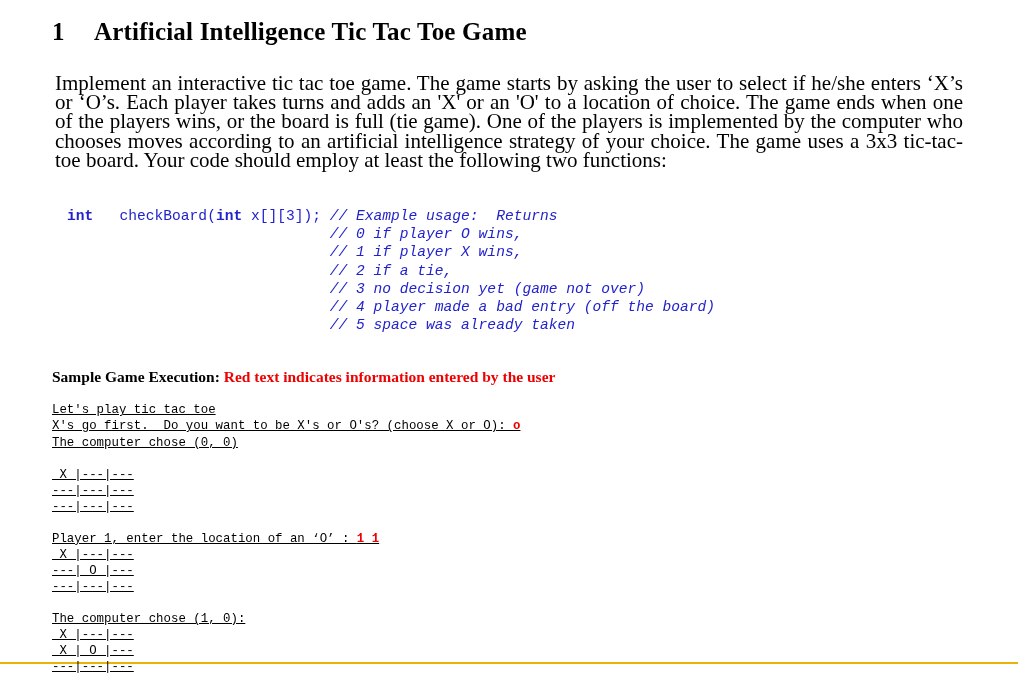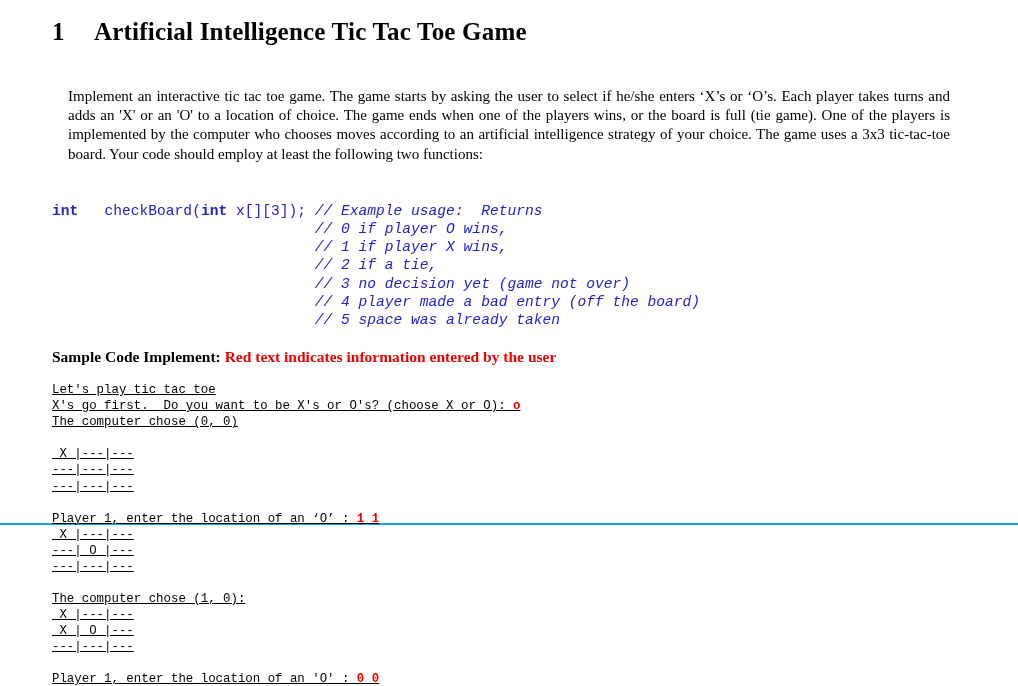--- a/index.html
+++ b/index.html
@@ -10,25 +10,25 @@
   body {
     width: 1018px;
     height: 686px;
     overflow: hidden;
     font-family: "Liberation Serif", "DejaVu Serif", serif;
     color: #000000;
     position: relative;
   }
   .page {
     width: 1018px;
-    height: 525px;
+    height: 664px;
     box-sizing: border-box;
     padding: 0;
     position: relative;
-    border-bottom: 2px solid #0ea5e9;
+    border-bottom: 2px solid #eab308;
   }
   .content {
     padding: 0 52px 0 52px;
   }
 
   
   .doc-title {
     font-family: "Liberation Serif", "DejaVu Serif", serif;
     font-size: 25px;
     font-weight: bold;
@@ -37,36 +37,36 @@
     letter-spacing: 0.2px;
     white-space: pre;
   }
   .doc-title .sec-num {
     display: inline-block;
     width: 42px;
   }
 
   
   .body-par {
-    font-size: 15px;
+    font-size: 21px;
     line-height: 19.2px;
     text-align: justify;
-    margin: 16px;
+    margin: 3px;
     padding-top: 25px;
     hyphens: none;
   }
 
   
   .code-block {
     font-family: "Liberation Mono", "DejaVu Sans Mono", monospace;
     font-size: 14.6px;
     line-height: 18.2px;
     color: #2222cc;
     white-space: pre;
-    margin: 0;
+    margin: 15px;
     padding-top: 22px;
   }
   .code-block.second {
     padding-top: 18px;
   }
   .kw {
     font-weight: bold;
   }
   .cmt {
     font-style: italic;
@@ -121,18 +121,18 @@
 
     <pre class="code-block"><span class="kw">int</span><span>   checkBoard(</span><span class="kw">int</span><span> x[][3]); </span><span class="cmt">// Example usage:  Returns</span>
 <span class="cmt">                              // 0 if player O wins,</span>
 <span class="cmt">                              // 1 if player X wins,</span>
 <span class="cmt">                              // 2 if a tie,</span>
 <span class="cmt">                              // 3 no decision yet (game not over)</span>
 <span class="cmt">                              // 4 player made a bad entry (off the board)</span>
 <span class="cmt">                              // 5 space was already taken</span></pre>
 
 
-    <p class="sample-line"><span>Sample Code Implement: </span><span class="red">Red text indicates information entered by the user</span></p>
+    <p class="sample-line"><span>Sample Game Execution: </span><span class="red">Red text indicates information entered by the user</span></p>
 
     <div class="terminal"><div class="tline">Let's play tic tac toe</div><div class="tline"><span>X's go first.  Do you want to be X's or O's? (choose X or O): </span><span class="usr">o</span></div><div class="tline">The computer chose (0, 0)</div><div class="tblank"></div><div class="tline"> X |---|---</div><div class="tline">---|---|---</div><div class="tline">---|---|---</div><div class="tblank"></div><div class="tline"><span>Player 1, enter the location of an ‘O’ : </span><span class="usr">1 1</span></div><div class="tline"> X |---|---</div><div class="tline">---| O |---</div><div class="tline">---|---|---</div><div class="tblank"></div><div class="tline">The computer chose (1, 0):</div><div class="tline"> X |---|---</div><div class="tline"> X | O |---</div><div class="tline">---|---|---</div><div class="tblank"></div><div class="tline"><span>Player 1, enter the location of an 'O' : </span><span class="usr">0 0</span></div></div>
 
   </div>
 </div>
 
 </body></html>

